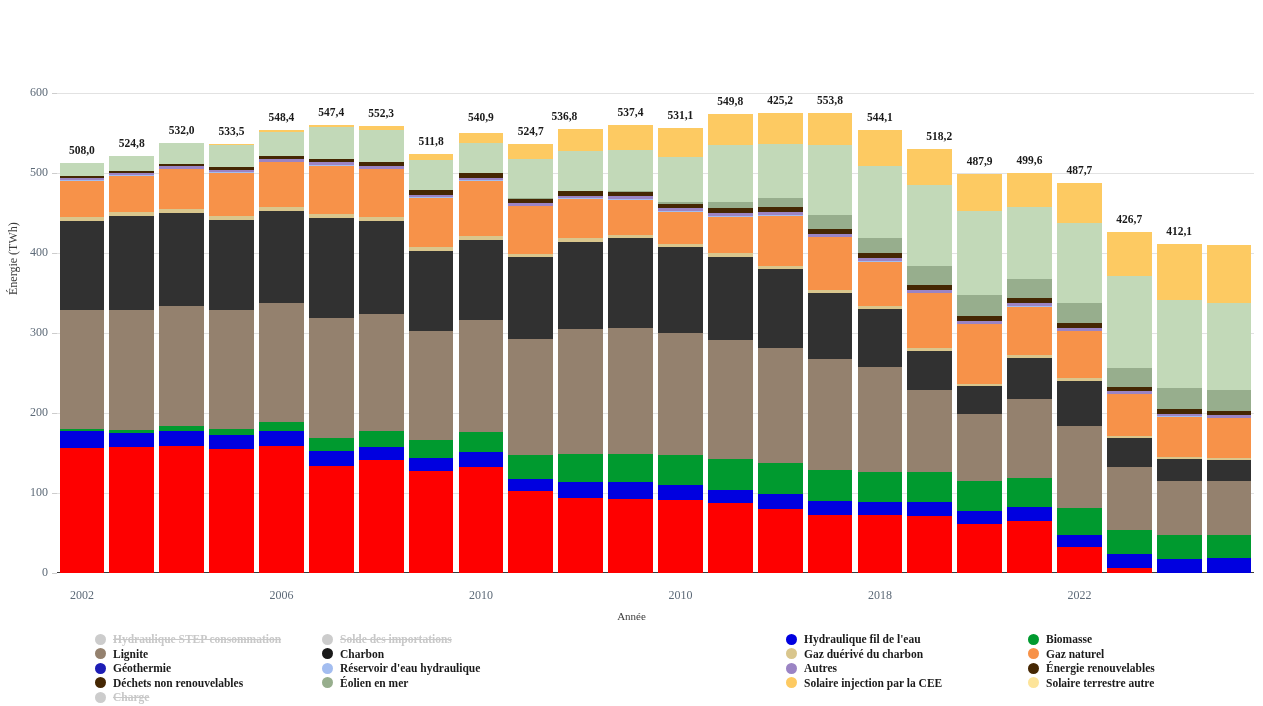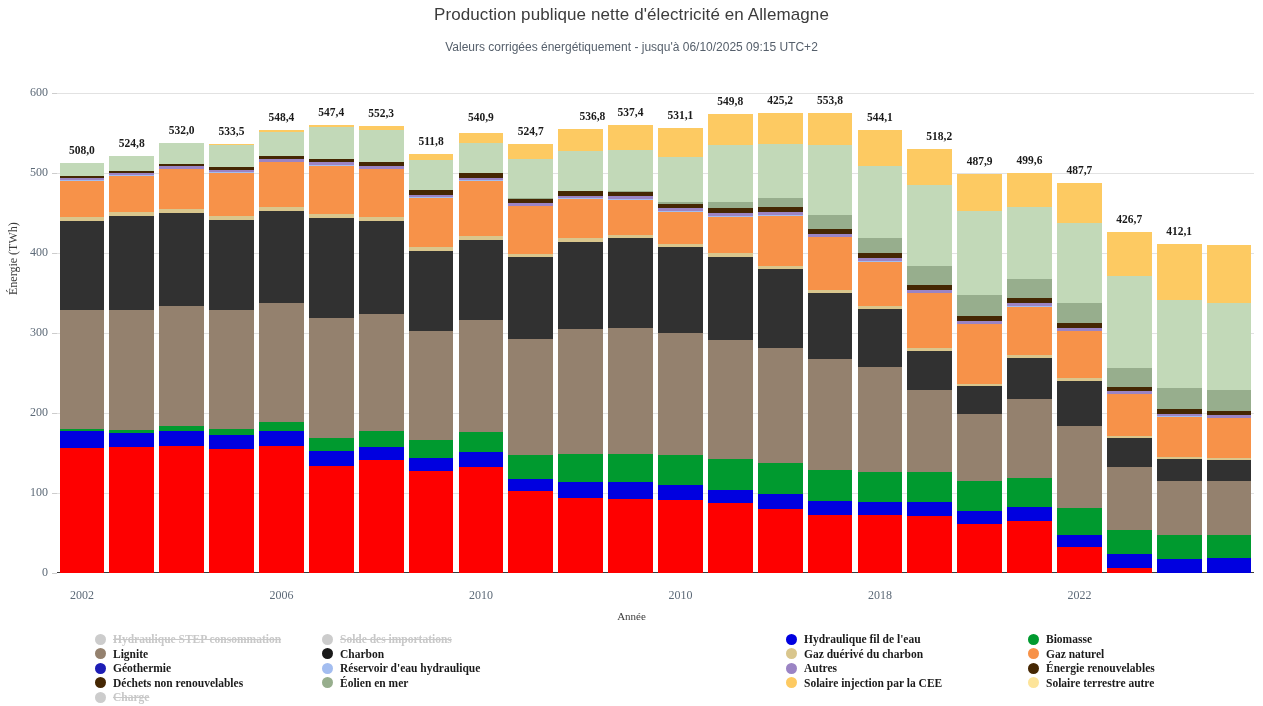--- a/index.html
+++ b/index.html
@@ -107,22 +107,20 @@
   .legend-item.off .legend-text {
     color:#c8c8c8; text-decoration:line-through;
   }
   .legend-item.off .legend-dot { background:#cccccc !important; }
 </style>
 </head>
 <body>
 
 <div id="chart-root">
 
-  <div class="title">Production publique nette d'électricité en Allemagne</div>
-  <div class="subtitle">Valeurs corrigées énergétiquement - jusqu'à 06/10/2025 09:15 UTC+2</div>
 
   <div class="ylabel">Énergie (TWh)</div>
   <div class="xlabel">Année</div>
 
   <div class="plot" id="plot">
       <div class="tickmark" style="top: 480px;"></div>
       <div class="ytick-label" style="top: 480px;">0</div>
       <div class="gridline" style="top: 400px;"></div>
       <div class="tickmark" style="top: 400px;"></div>
       <div class="ytick-label" style="top: 400px;">100</div>
@@ -301,21 +299,21 @@
         <div class="seg" title="Charbon: 109.2" style="height: 87.36px; background: rgb(49, 49, 49);"></div>
         <div class="seg" title="Gaz dérivé du charbon: 4.5" style="height: 3.6px; background: rgb(217, 198, 141);"></div>
         <div class="seg" title="Gaz naturel: 49" style="height: 39.2px; background: rgb(247, 146, 73);"></div>
         <div class="seg" title="Réservoir d'eau hydraulique: 1" style="height: 0.8px; background: rgb(163, 189, 240);"></div>
         <div class="seg" title="Autres: 3" style="height: 2.4px; background: rgb(155, 132, 196);"></div>
         <div class="seg" title="Déchets renouvelables: 6" style="height: 4.8px; background: rgb(69, 39, 3);"></div>
         <div class="seg" title="Éolien en mer: 0.8" style="height: 0.64px; background: rgb(151, 174, 141);"></div>
         <div class="seg" title="Éolien terrestre: 50.1" style="height: 40.08px; background: rgb(194, 217, 184);"></div>
         <div class="seg" title="Solaire injection par la CEE: 26.4" style="height: 21.12px; background: rgb(253, 202, 98);"></div>
       </div>
-      <div class="bartotal" style="left: 513px; width: 44.675px; top: 17.32px;">536,8</div>
+      <div class="bartotal" style="left: 485px; width: 44.675px; top: 17.32px;">536,8</div>
       <div class="bar" style="left: 551.225px; width: 44.675px;">
         <div class="seg" title="Nucléaire: 92.1" style="height: 73.68px; background: rgb(254, 0, 0);"></div>
         <div class="seg" title="Hydraulique fil de l'eau: 21.1" style="height: 16.88px; background: rgb(0, 0, 224);"></div>
         <div class="seg" title="Biomasse: 36.2" style="height: 28.96px; background: rgb(0, 154, 47);"></div>
         <div class="seg" title="Lignite: 156.8" style="height: 125.44px; background: rgb(148, 129, 110);"></div>
         <div class="seg" title="Charbon: 112.2" style="height: 89.76px; background: rgb(49, 49, 49);"></div>
         <div class="seg" title="Gaz dérivé du charbon: 4.5" style="height: 3.6px; background: rgb(217, 198, 141);"></div>
         <div class="seg" title="Gaz naturel: 44" style="height: 35.2px; background: rgb(247, 146, 73);"></div>
         <div class="seg" title="Réservoir d'eau hydraulique: 1" style="height: 0.8px; background: rgb(163, 189, 240);"></div>
         <div class="seg" title="Autres: 3" style="height: 2.4px; background: rgb(155, 132, 196);"></div>

